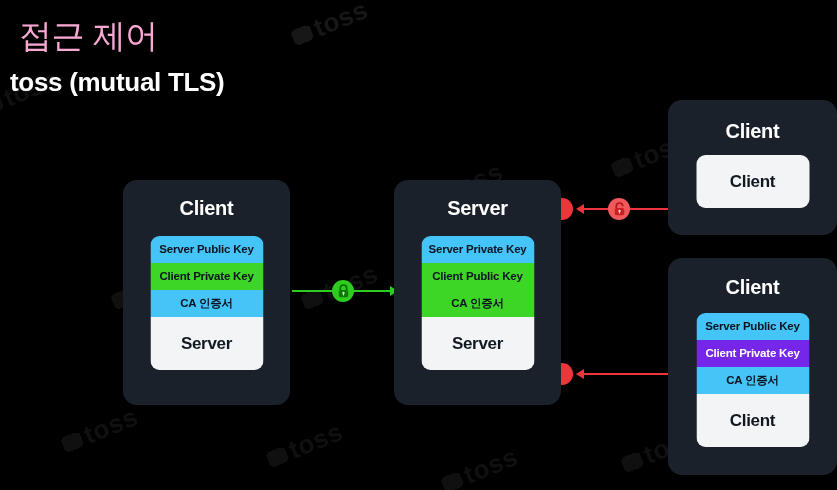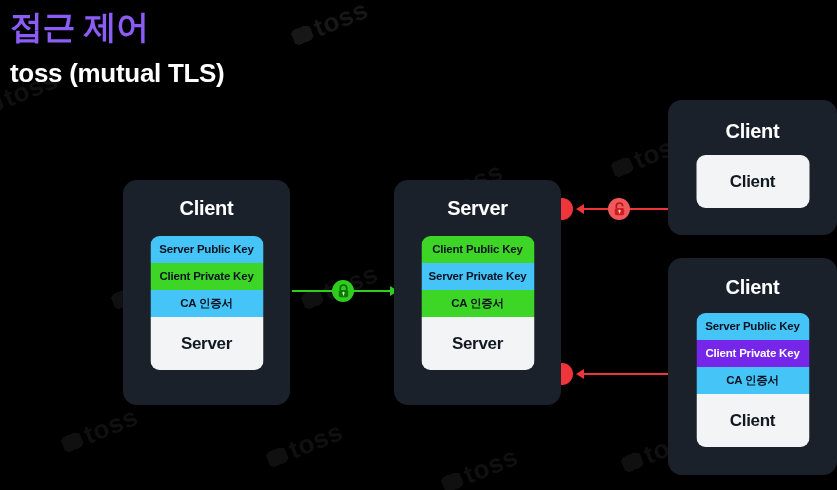--- a/index.html
+++ b/index.html
@@ -42,26 +42,26 @@
   .wm.dim { color: #101010; }
   .wm.dim .wm-mark {
     background:
       radial-gradient(circle at 32% 50%, #101010 48%, transparent 49%),
       radial-gradient(circle at 68% 50%, #101010 48%, transparent 49%);
   }
 
   
   #header { position: absolute; left: 10px; top: 6px; }
   .title {
-    color: #8b5cf6;
+    color: #f9a8d4;
     font-size: 33px;
-    font-weight: 700;
+    font-weight: 400;
     letter-spacing: -0.5px;
     line-height: 1.25;
-    margin: 0;
+    margin: 9px;
   }
   .subtitle {
     color: #ffffff;
     font-size: 26px;
     font-weight: 600;
     letter-spacing: -0.3px;
     line-height: 1.3;
     margin: 10px 0 0 0;
   }
 
@@ -246,22 +246,22 @@
       <div class="row blue">Server Public Key</div>
       <div class="row green">Client Private Key</div>
       <div class="row blue">CA 인증서</div>
       <div class="endcap">Server</div>
     </div>
   </div>
 
   <div class="card" style="left:394px; top:180px; width:167px; height:225px;">
     <div class="card-title" style="position:absolute; left:0; right:0; top:17px;">Server</div>
     <div class="stack" style="top:56px;">
+      <div class="row blue">Server Private Key</div>
       <div class="row green">Client Public Key</div>
-      <div class="row blue">Server Private Key</div>
       <div class="row green">CA 인증서</div>
       <div class="endcap">Server</div>
     </div>
   </div>
 
   <div class="card" style="left:668px; top:100px; width:169px; height:135px;">
     <div class="card-title" style="position:absolute; left:0; right:0; top:20px;">Client</div>
     <div class="solo-cap endcap" style="top:55px;">Client</div>
   </div>
 

